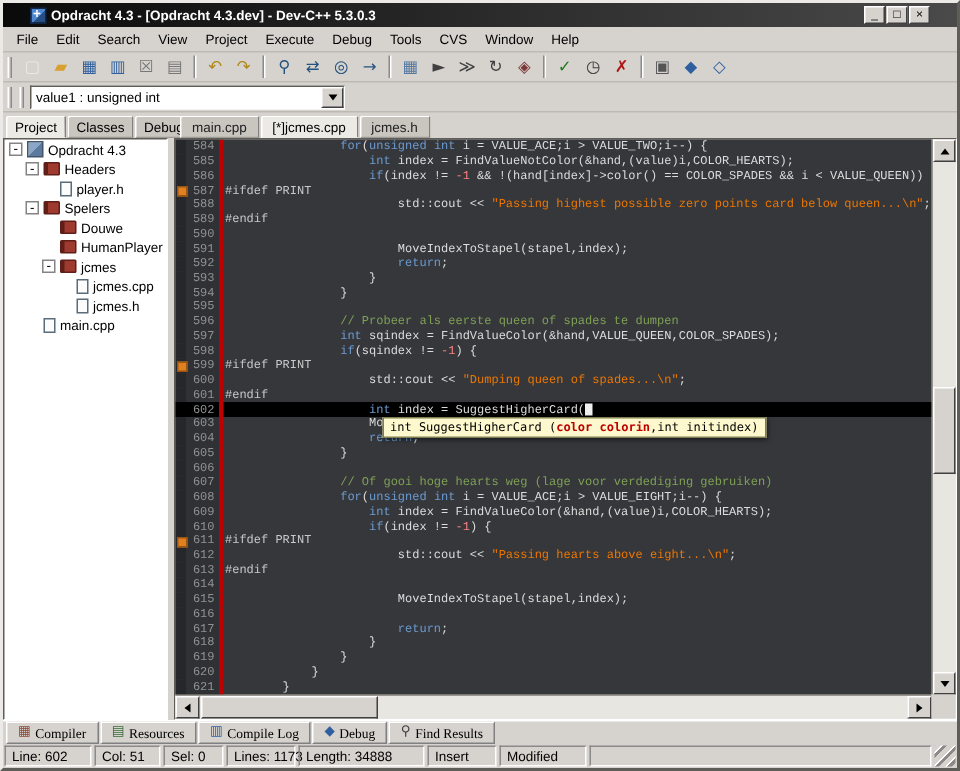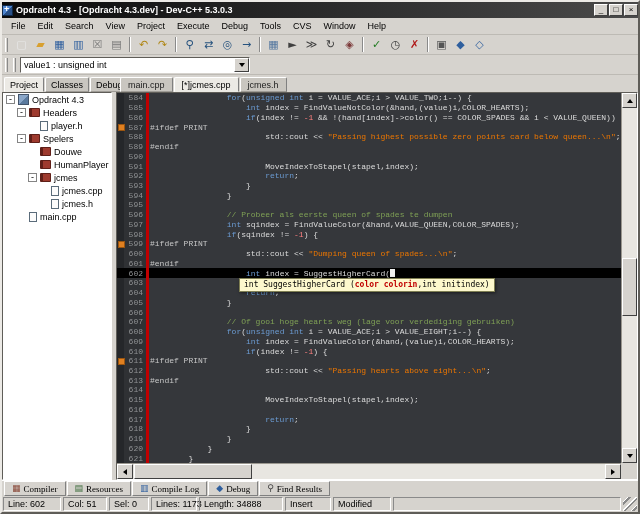--- a/index.html
+++ b/index.html
@@ -3,42 +3,42 @@
 <meta charset="utf-8">
 <style>
   *{margin:0;padding:0;box-sizing:border-box;}
   html,body{width:640px;height:514px;overflow:hidden;background:#808080;}
   body{font-family:"Liberation Sans",sans-serif;}
 
   .window{width:640px;height:514px;display:flex;flex-direction:column;background:var(--chrome);
     border:2px solid;border-color:#eceae6 #5f5d58 #5f5d58 #eceae6;}
 
   
-  .titlebar{height:16px;flex:none;display:flex;align-items:center;gap:3px;padding:0 0;
+  .titlebar{height:16px;flex:none;display:flex;align-items:center;gap:3px;padding:0 18px;
     background:linear-gradient(90deg,var(--title-a),var(--title-b));}
   .app-icon{width:11px;height:11px;flex:none;background:linear-gradient(135deg,#4f86d0 0 55%,#274f86 55%);
     border:1px solid #0e2748;position:relative;}
   .app-icon::after{content:"+";position:absolute;left:1px;top:-2px;color:#fff;font-size:9px;font-weight:bold;}
   .title-text{flex:1;color:#fff;font-size:9px;font-weight:bold;white-space:nowrap;overflow:hidden;}
   .win-btns{display:flex;gap:1px;}
   .winbtn{width:14px;height:12px;padding:0;font-size:8px;line-height:8px;color:#000;background:var(--chrome);
     border:1px solid;border-color:#fff #404040 #404040 #fff;font-family:inherit;}
 
   
   .menubar{height:17px;flex:none;display:flex;align-items:center;padding:0 3px;border-bottom:1px solid #bdbab4;}
   .menu-item{font-size:9px;color:#000;padding:2px 6px;}
   .toolbar{height:20px;flex:none;display:flex;align-items:center;padding:0 2px;border-bottom:1px solid #bdbab4;}
   .grip{width:3px;height:14px;margin:0 4px 0 1px;border-left:1px solid #fff;border-right:1px solid #8a8a8a;flex:none;}
   .tsep{width:2px;height:15px;margin:0 3px;border-left:1px solid #8a8a8a;border-right:1px solid #fff;flex:none;}
   .tbtn{width:19px;height:17px;flex:none;display:flex;align-items:center;justify-content:center;
     background:transparent;border:1px solid transparent;padding:0;}
   .tglyph{font-size:11px;line-height:1;font-family:"DejaVu Sans",sans-serif;}
 
   .combo{height:16px;display:flex;background:#fff;border:1px solid;border-color:#5f5d58 #fff #fff #5f5d58;width:218px;flex:none;}
-  .combo.wide{width:230px;}
+  .combo.wide{width:210px;}
   .combo-text{flex:1;font-size:9px;color:#000;padding:2px 3px 0;white-space:nowrap;overflow:hidden;}
   .combo-btn{width:15px;flex:none;background:var(--chrome);border:1px solid;border-color:#fff #404040 #404040 #fff;
     display:flex;align-items:center;justify-content:center;}
   .arr{width:0;height:0;border-left:3px solid transparent;border-right:3px solid transparent;border-top:4px solid #000;}
 
   
   .tabsrow{height:17px;flex:none;display:flex;align-items:flex-end;}
   .paneltabs{width:114px;flex:none;display:flex;gap:1px;padding-left:2px;}
   .ptab{font-size:9px;padding:2px 5px 1px;background:#c9c6c0;color:#000;
     border:1px solid;border-color:#fff #808080 #9e9b95 #fff;border-radius:2px 2px 0 0;}
@@ -74,21 +74,21 @@
   .gmark.on::after{content:"";position:absolute;left:1px;top:2px;width:5px;height:5px;background:var(--marker);border:1px solid #9a5510;}
   .lnum{width:22px;flex:none;background:var(--gutter);color:var(--lnum);
     display:flex;align-items:center;justify-content:flex-end;padding-right:3px;}
   .crow.cur .lnum,.crow.cur .gmark{background:var(--current-line);}
   .rmargin{width:3px;flex:none;background:var(--marginline);}
   .ctext{flex:1;display:flex;align-items:center;overflow:hidden;padding-left:1px;}
   .tok-pln{color:var(--pln);} .tok-kw{color:var(--kw);} .tok-str{color:var(--str);}
   .tok-com{color:var(--com);} .tok-pre{color:var(--pre);} .tok-num{color:var(--num);}
   .caret{display:inline-block;width:5px;height:8px;background:#f0f0f0;align-self:center;flex:none;}
 
-  .tooltip{position:absolute;left:122px;top:50%;background:var(--tooltip-bg);border:1px solid #7e7e52;
+  .tooltip{position:absolute;left:138px;top:50%;background:var(--tooltip-bg);border:1px solid #7e7e52;
     padding:1px 4px 2px;font-family:"DejaVu Sans Mono",monospace;font-size:8px;white-space:nowrap;z-index:3;
     box-shadow:1px 1px 3px rgba(0,0,0,.5);}
   .tt-pln{color:#000;} .tt-hl{color:var(--tooltip-hl);font-weight:bold;}
 
   
   .vscroll{width:16px;flex:none;display:flex;flex-direction:column;background:#e8e6e1;border-left:1px solid #9a978f;}
   .sbtn{width:100%;height:15px;flex:none;background:var(--chrome);border:1px solid;border-color:#fff #404040 #404040 #fff;
     display:flex;align-items:center;justify-content:center;padding:0;}
   .track{flex:1;position:relative;}
   .thumb{position:absolute;left:0;right:0;top:44%;height:58px;background:var(--chrome);

